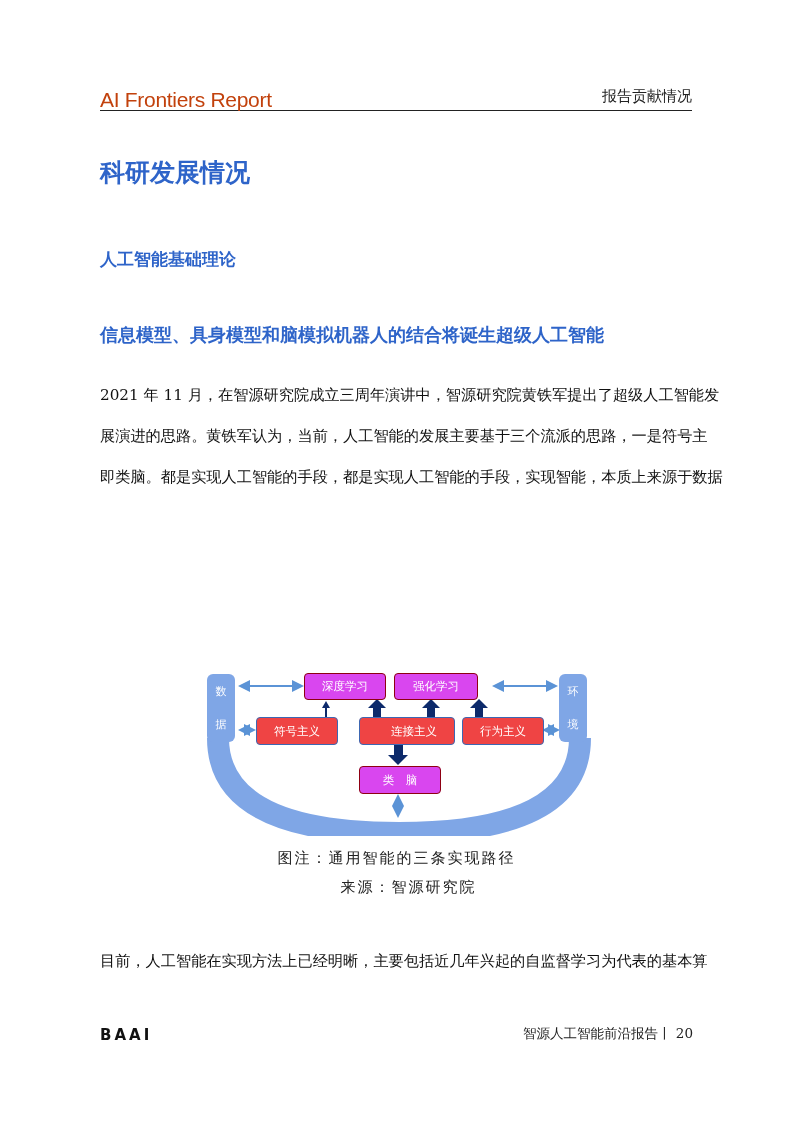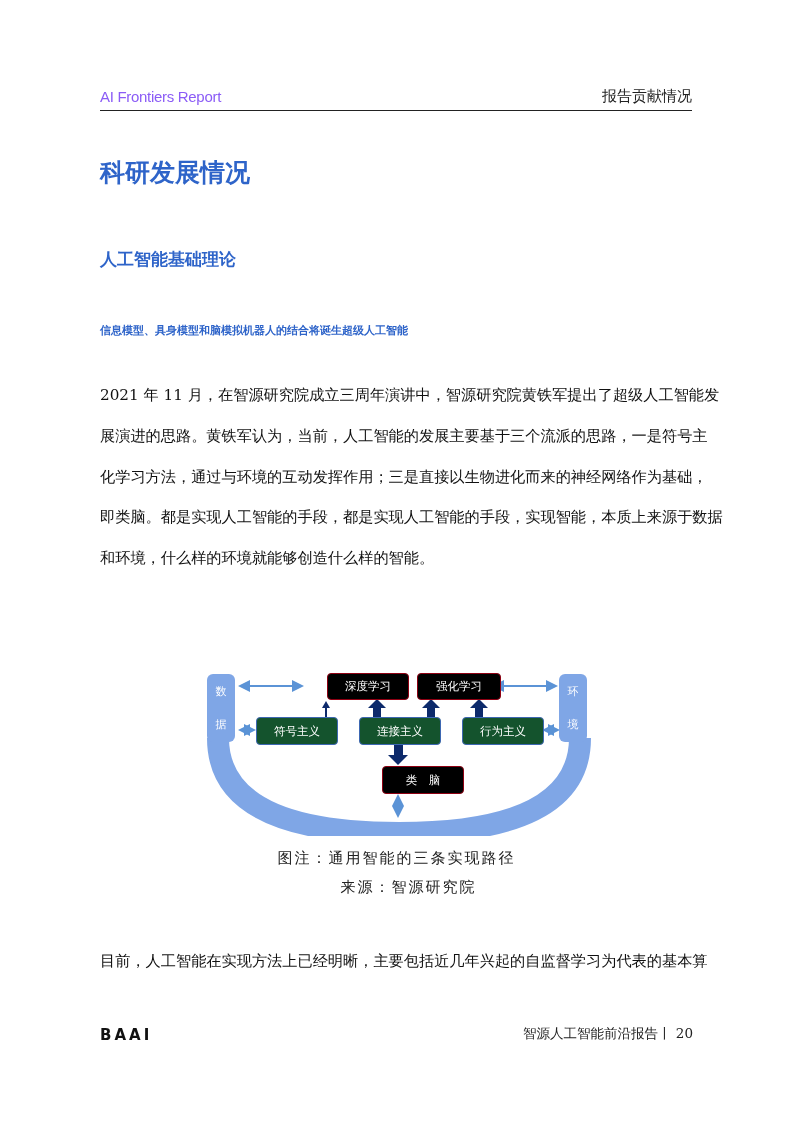--- a/index.html
+++ b/index.html
@@ -1,53 +1,51 @@
 <!DOCTYPE html>
 <html><head>
 <meta charset="utf-8">
 <style>
   html, body { margin: 0; padding: 0; background: #ffffff; }
   body { width: 793px; height: 1122px; position: relative; overflow: hidden; font-family: "DejaVu Sans", sans-serif; color: #111; }
   .header { position: absolute; left: 100px; top: 86px; width: 592px; height: 24px; border-bottom: 1.5px solid #222; }
-  .header-left { position: absolute; left: 0; top: 2px; font-family: "Liberation Sans", sans-serif; font-size: 15px; color: #8b5cf6; letter-spacing: -0.3px; text-align: center; }
+  .header-left { position: absolute; left: 0; top: 2px; font-family: "Liberation Sans", sans-serif; font-size: 21px; color: #c2410c; letter-spacing: -0.3px; text-align: center; }
   .header-right { position: absolute; right: 0; top: 1px; font-family: "DejaVu Serif", serif; font-size: 15px; color: #222; }
   .h1 { position: absolute; left: 100px; top: 156px; font-family: "DejaVu Serif", serif; font-weight: bold; font-size: 25px; color: #2e64c9; }
   .h2 { position: absolute; left: 100px; top: 248px; font-family: "DejaVu Serif", serif; font-weight: bold; font-size: 17px; color: #2e64c9; }
-  .h3 { position: absolute; left: 100px; top: 323px; font-family: "DejaVu Serif", serif; font-weight: bold; font-size: 11px; color: #2e64c9; }
+  .h3 { position: absolute; left: 100px; top: 323px; font-family: "DejaVu Serif", serif; font-weight: bold; font-size: 18px; color: #2e64c9; }
   .para { position: absolute; left: 100px; width: 596px; font-family: "DejaVu Serif", serif; font-size: 15.2px; line-height: 40.8px; color: #111; }
   .p1 { top: 375px; }
   .p2 { top: 941px; }
   .para span { display: block; white-space: nowrap; }
   .diagram { position: absolute; left: 204px; top: 668px; width: 390px; height: 168px; }
   .box { position: absolute; border-radius: 4px; color: #fff; font-family: "DejaVu Sans", sans-serif; font-size: 11.5px; display: flex; align-items: center; justify-content: center; }
-  .red { background: #000000; border: 1px solid #8e0012; margin-left: 23px; }
-  .blue { background: #14532d; border: 1px solid #3d67b2; }
+  .red { background: #d946ef; border: 1px solid #8e0012; }
+  .blue { background: #ef4444; border: 1px solid #3d67b2; }
   .pill { position: absolute; background: #7fa6e6; border-radius: 6px; color: #fff; font-size: 11px; display: flex; flex-direction: column; align-items: center; justify-content: center; gap: 18px; }
   .caption { position: absolute; left: 0; width: 793px; text-align: center; font-family: "DejaVu Serif", serif; font-size: 15px; color: #222; letter-spacing: 2px; }
   .footer-logo { position: absolute; left: 100px; top: 1026px; font-family: "DejaVu Sans", sans-serif; font-weight: bold; font-size: 15px; letter-spacing: 3px; color: #111; }
   .footer-right { position: absolute; right: 100px; top: 1025px; font-family: "DejaVu Serif", serif; font-size: 13.5px; color: #222; }
 </style>
 </head>
 <body>
 
 <div class="header">
   <div class="header-left">AI Frontiers Report</div>
   <div class="header-right">报告贡献情况</div>
 </div>
 
 <div class="h1">科研发展情况</div>
 <div class="h2">人工智能基础理论</div>
 <div class="h3">信息模型、具身模型和脑模拟机器人的结合将诞生超级人工智能</div>
 
 <div class="para p1">
   <span>2021 年 11 月，在智源研究院成立三周年演讲中，智源研究院黄铁军提出了超级人工智能发</span>
   <span>展演进的思路。黄铁军认为，当前，人工智能的发展主要基于三个流派的思路，一是符号主</span>
-  <span>化学习方法，通过与环境的互动发挥作用；三是直接以生物进化而来的神经网络作为基础，</span>
   <span>即类脑。都是实现人工智能的手段，都是实现人工智能的手段，实现智能，本质上来源于数据</span>
-  <span>和环境，什么样的环境就能够创造什么样的智能。</span>
 </div>
 
 <div class="diagram">
   <svg width="390" height="168" style="position:absolute;left:0;top:0;">
     <defs>
       <marker id="ahl" markerWidth="6" markerHeight="6" refX="5" refY="3" orient="auto">
           <path d="M0,0 L6,3 L0,6 z" fill="#5b93d6"></path>
         </marker>
       <marker id="ahs" markerWidth="6" markerHeight="6" refX="1" refY="3" orient="auto">
           <path d="M6,0 L0,3 L6,6 z" fill="#5b93d6"></path>
@@ -80,21 +78,21 @@
     <span>据</span>
   </div>
   <div class="pill" style="left:355px;top:6px;width:28px;height:68px;">
     <span>环</span>
     <span>境</span>
   </div>
 
   <div class="box red" style="left:100px;top:5px;width:80px;height:25px;">深度学习</div>
   <div class="box red" style="left:190px;top:5px;width:82px;height:25px;">强化学习</div>
   <div class="box blue" style="left:52px;top:49px;width:80px;height:26px;">符号主义</div>
-  <div class="box blue" style="left:155px;top:49px;width:80px;height:26px;">连接主义</div>
+  <div class="box blue" style="left:155px;top:49px;width:80px;height:26px;padding-left:14px;">连接主义</div>
   <div class="box blue" style="left:258px;top:49px;width:80px;height:26px;">行为主义</div>
   <div class="box red" style="left:155px;top:98px;width:80px;height:26px;">类　脑</div>
 </div>
 
 <div class="caption" style="top:849px;">图注：通用智能的三条实现路径</div>
 <div class="caption" style="top:878px;padding-left:12px;">来源：智源研究院</div>
 
 <div class="para p2">
   <span>目前，人工智能在实现方法上已经明晰，主要包括近几年兴起的自监督学习为代表的基本算</span>
 </div>

